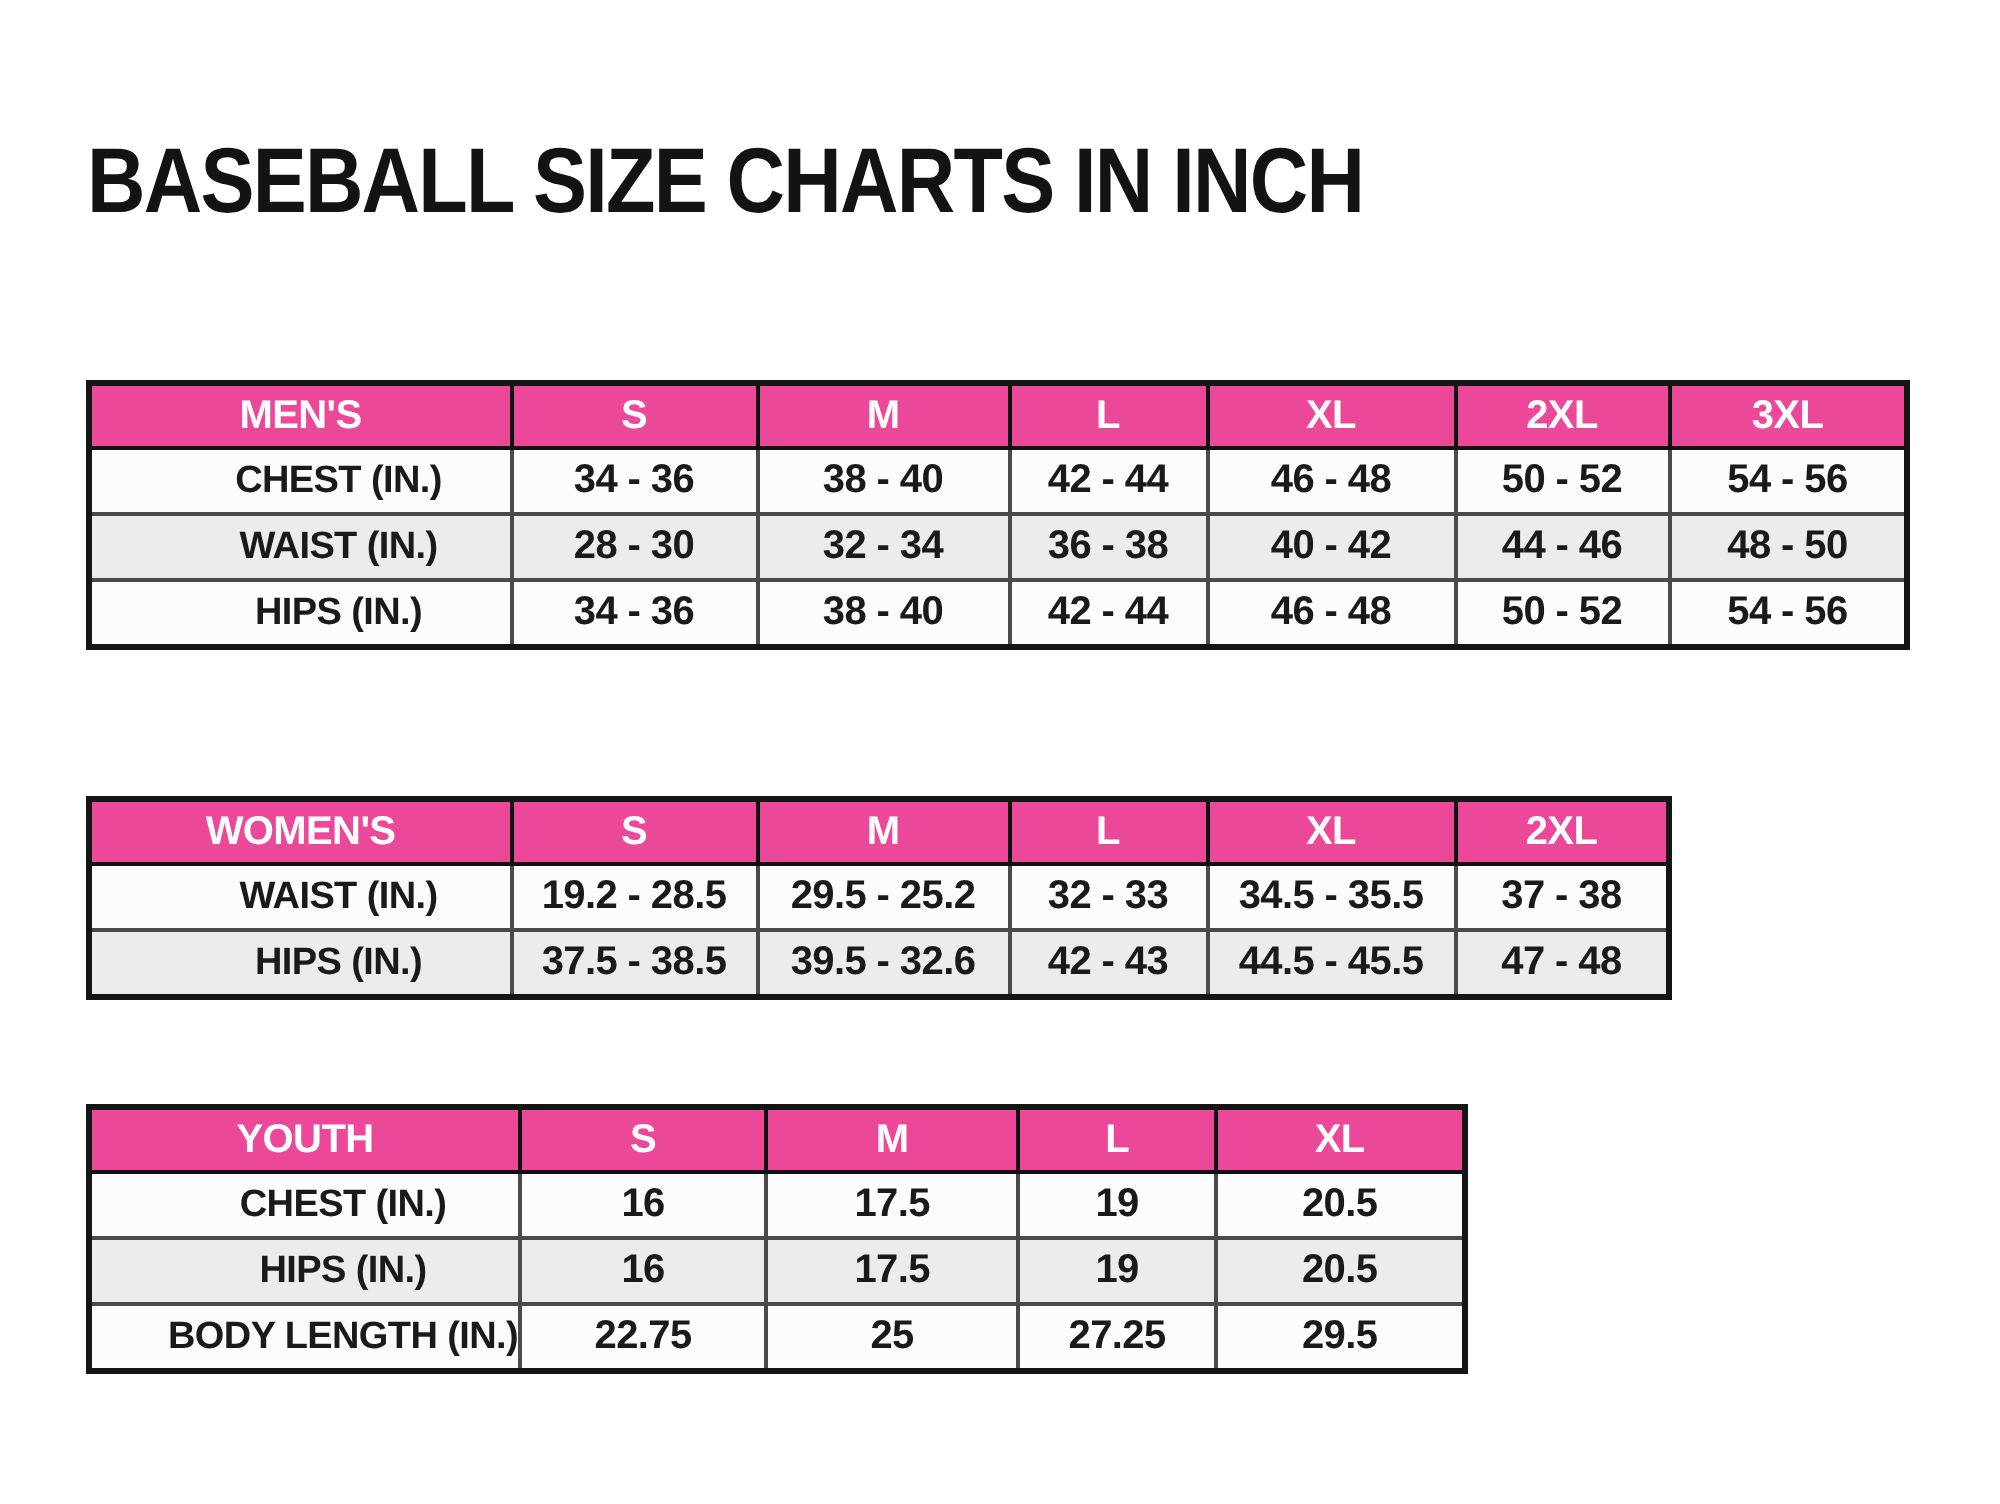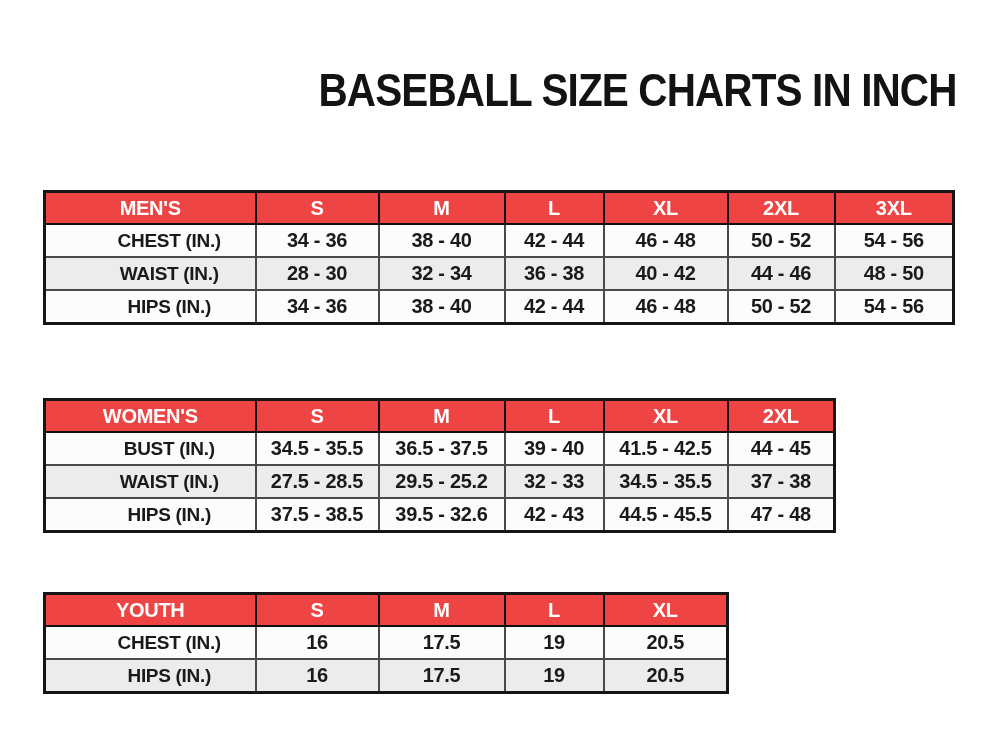--- a/index.html
+++ b/index.html
@@ -8,33 +8,33 @@
     background:#ffffff;
     font-family:"Liberation Sans","DejaVu Sans",sans-serif;
     position:relative;overflow:hidden;
     -webkit-font-smoothing:antialiased;
   }
   .page{position:absolute;inset:0;}
 
   
   .title{
     position:absolute;top:64px;left:0;right:0;
-    margin:0;text-align:right;
+    margin:0;text-align:left;
     font-size:46px;font-weight:bold;color:#131313;
     letter-spacing:-1px;line-height:52px;
     white-space:nowrap;
   }
   .title-inner{display:inline-block;transform:scaleX(0.88);transform-origin:center;}
 
   
   .tables{position:absolute;inset:0;}
   .tbl-wrap{position:absolute;left:43px;}
   .tables .tbl-wrap:nth-child(1){top:190px;}
   .tables .tbl-wrap:nth-child(2){top:398px;}
-  .tables .tbl-wrap:nth-child(3){top:552px;margin-top:40px;}
+  .tables .tbl-wrap:nth-child(3){top:552px;}
 
   table{
     border-collapse:collapse;
     table-layout:fixed;
     border:3px solid #151515;
   }
   
   col.col-0{width:211px;}
   col.col-1{width:123px;}
   col.col-2{width:126px;}
@@ -45,21 +45,21 @@
 
   th,td{
     padding:0;
     text-align:center;vertical-align:middle;
     border:2px solid #4a4a4a;
     letter-spacing:-0.3px;
     overflow:hidden;white-space:nowrap;
   }
   thead th{
     height:30px;
-    background:#ef4444;color:#ffffff;
+    background:#ec4899;color:#ffffff;
     font-size:20px;font-weight:bold;
     border-color:#0f0f0f;
     border-bottom:2px solid #0f0f0f;
   }
   tbody th,tbody td{
     height:31px;
     font-size:20px;font-weight:bold;color:#1a1a1a;
   }
   tbody th{font-size:19px;padding-left:38px;}
   tbody tr:nth-child(odd){background:#fcfcfc;}
@@ -139,30 +139,22 @@
               <th>WOMEN'S</th>
               <th>S</th>
               <th>M</th>
               <th>L</th>
               <th>XL</th>
               <th>2XL</th>
             </tr>
           </thead>
           <tbody>
             <tr>
-              <th>BUST (IN.)</th>
-              <td>34.5 - 35.5</td>
-              <td>36.5 - 37.5</td>
-              <td>39 - 40</td>
-              <td>41.5 - 42.5</td>
-              <td>44 - 45</td>
-            </tr>
-            <tr>
               <th>WAIST (IN.)</th>
-              <td>27.5 - 28.5</td>
+              <td>19.2 - 28.5</td>
               <td>29.5 - 25.2</td>
               <td>32 - 33</td>
               <td>34.5 - 35.5</td>
               <td>37 - 38</td>
             </tr>
             <tr>
               <th>HIPS (IN.)</th>
               <td>37.5 - 38.5</td>
               <td>39.5 - 32.6</td>
               <td>42 - 43</td>
@@ -198,17 +190,24 @@
               <td>19</td>
               <td>20.5</td>
             </tr>
             <tr>
               <th>HIPS (IN.)</th>
               <td>16</td>
               <td>17.5</td>
               <td>19</td>
               <td>20.5</td>
             </tr>
+            <tr>
+              <th>BODY LENGTH (IN.)</th>
+              <td>22.75</td>
+              <td>25</td>
+              <td>27.25</td>
+              <td>29.5</td>
+            </tr>
           </tbody>
         </table>
       </div>
     </div>
 </div>
 
 </body></html>

